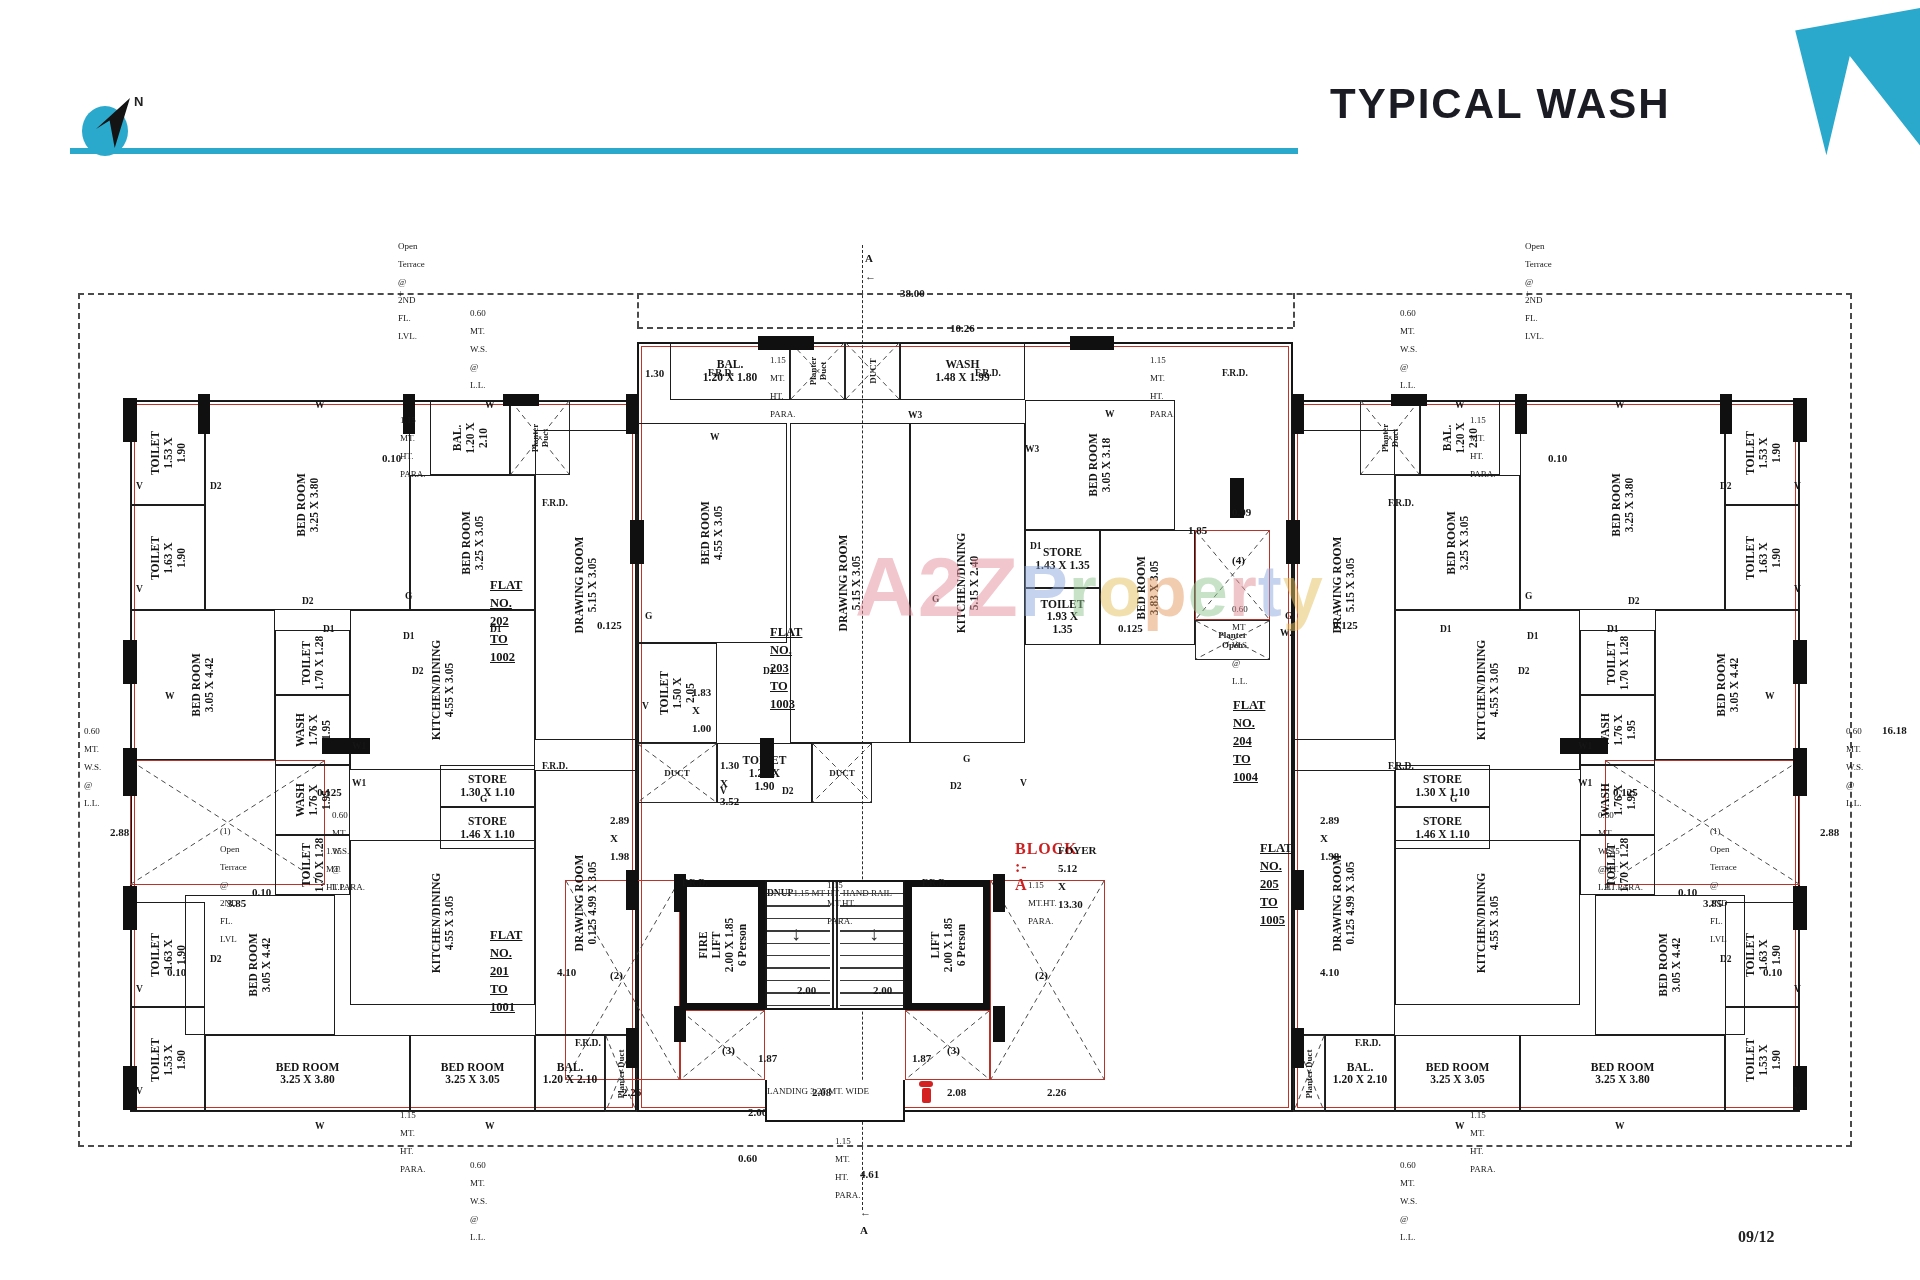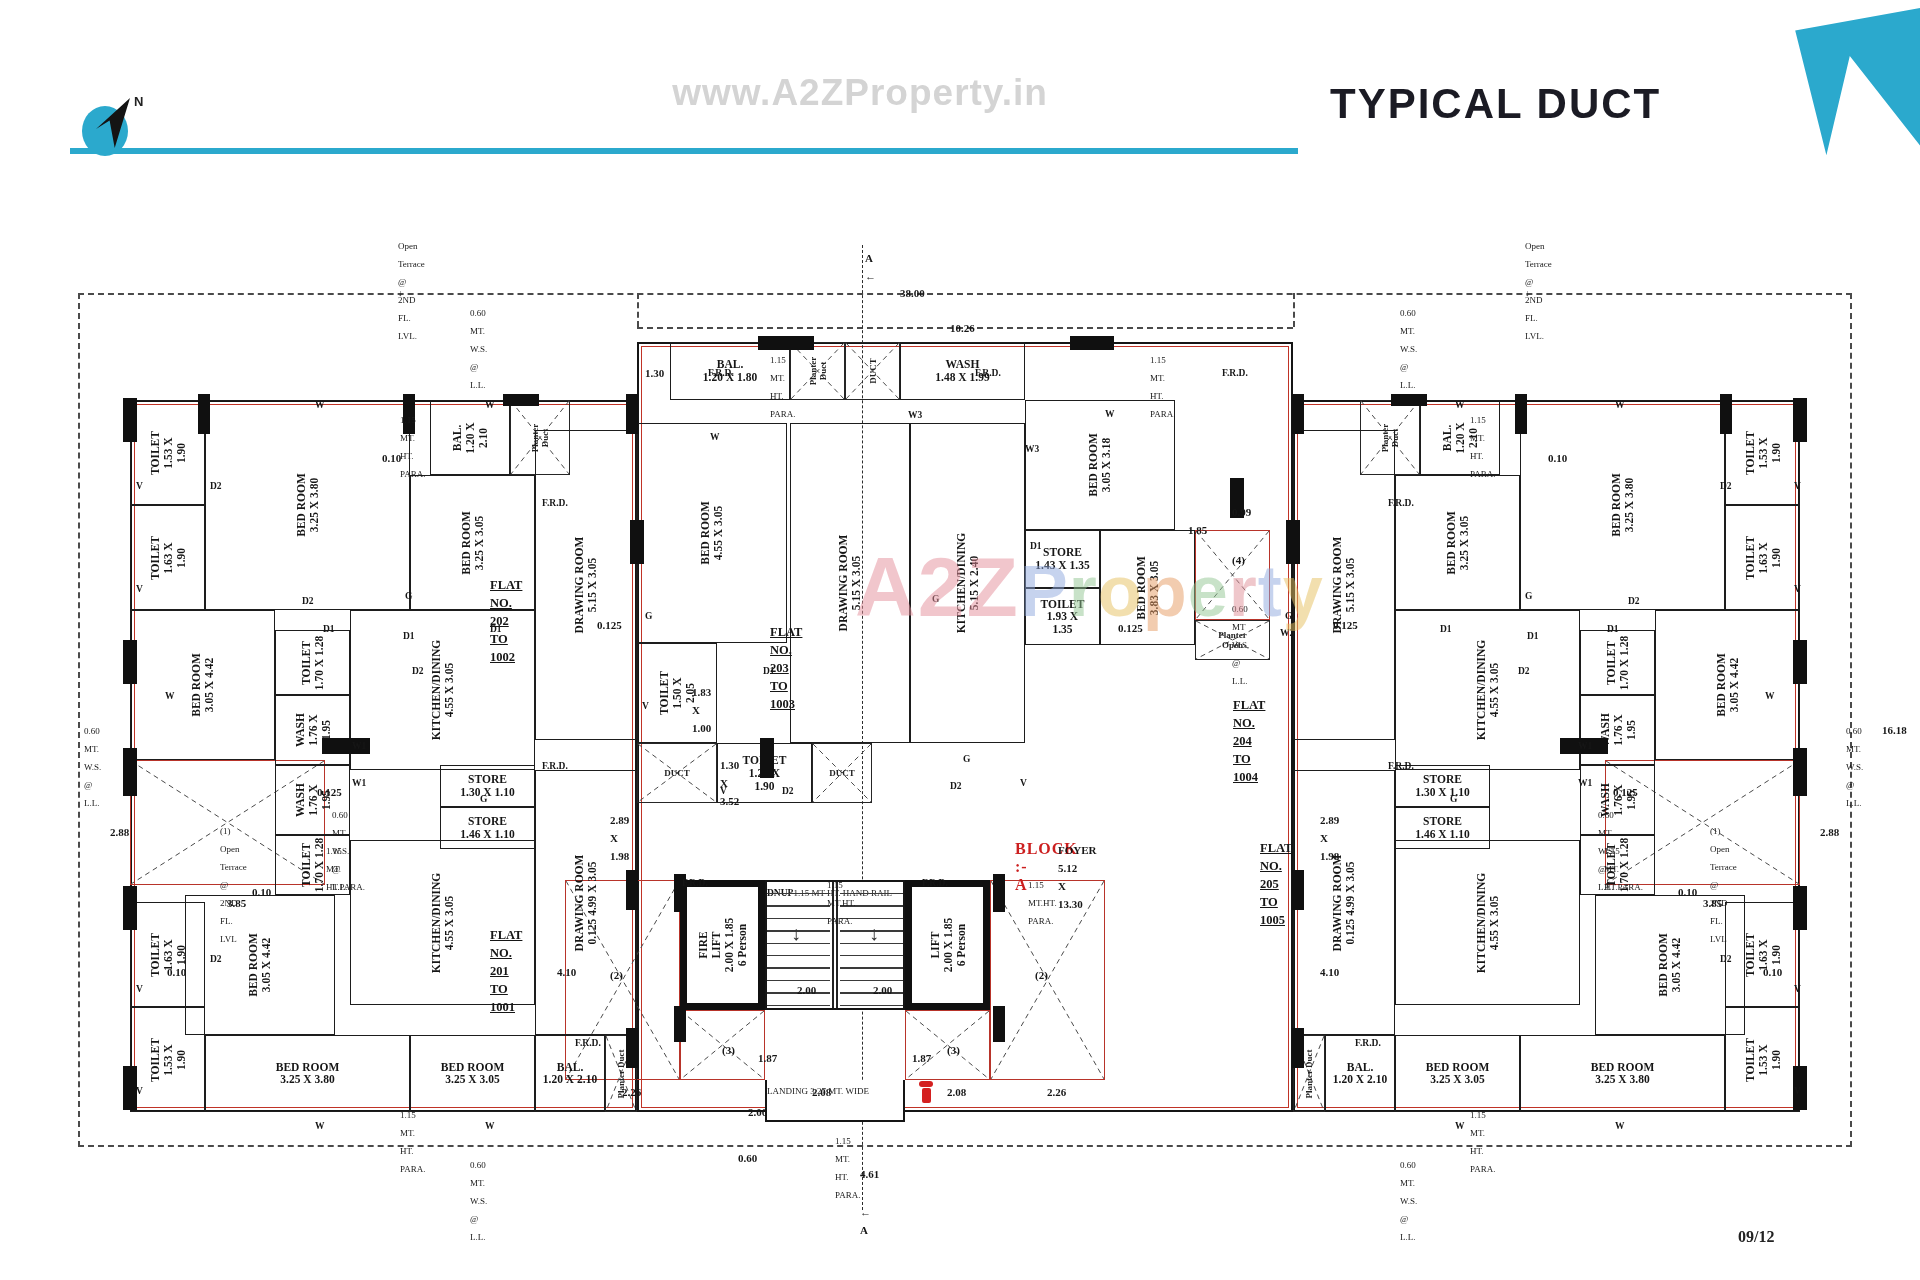--- a/index.html
+++ b/index.html
@@ -64,22 +64,21 @@
 <body>
 
 <div id="stage">
 
   <div class="north">
     <div class="ball"></div>
     <div class="needle"></div>
     <span class="nl">N</span>
   </div>
   <div class="rule"></div>
-  <div class="wm-top">www.A2ZProperty.in</div>
-  <div class="title">TYPICAL DUCT</div>
+  <div class="title">TYPICAL WASH</div>
   <div class="corner"></div>
   <div class="page-num">09/12</div>
 
   <div id="plan">
       <div class="wall wall-dash" style="left: 8px; top: 103px; width: 1774px; height: 854px;"></div>
       <div class="wall wall-line" style="left: 567px; top: 137px; width: 656px; height: 0px;"></div>
       <div class="wall wall-vline" style="left: 567px; top: 103px; width: 0px; height: 34px;"></div>
       <div class="wall wall-vline" style="left: 1223px; top: 103px; width: 0px; height: 34px;"></div>
       <div class="wall wall-solid" style="left: 60px; top: 210px; width: 507px; height: 712px;"></div>
       <div class="wall wall-red" style="left: 64px; top: 214px; width: 499px; height: 704px;"></div>

